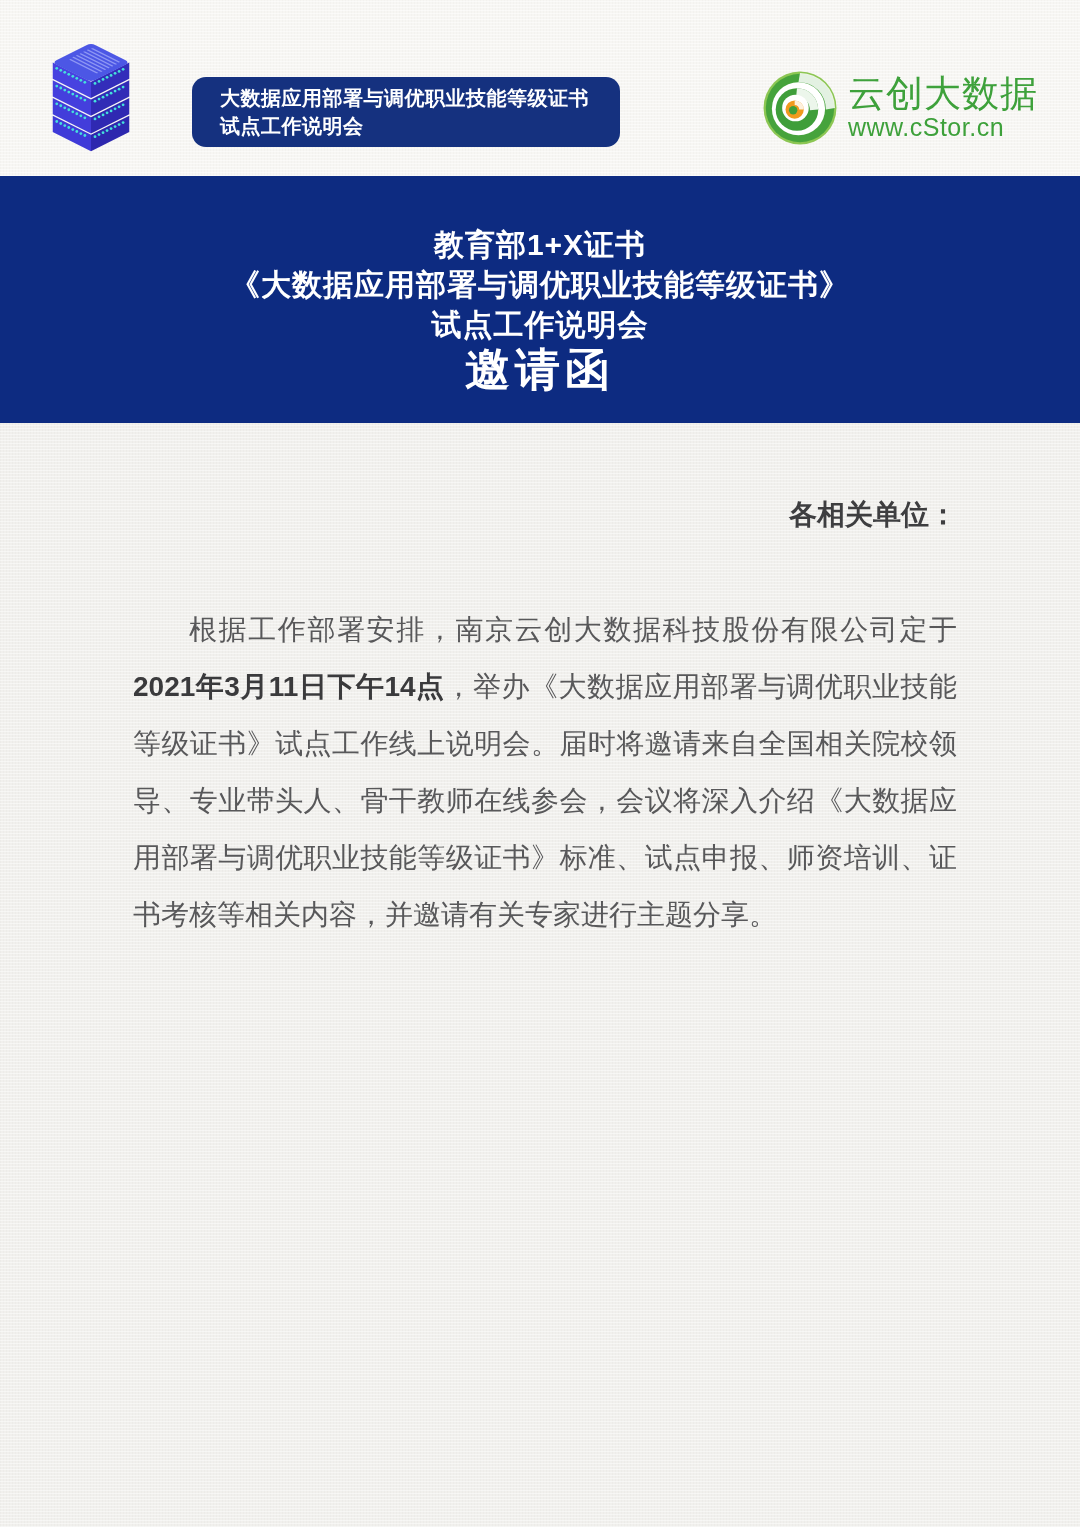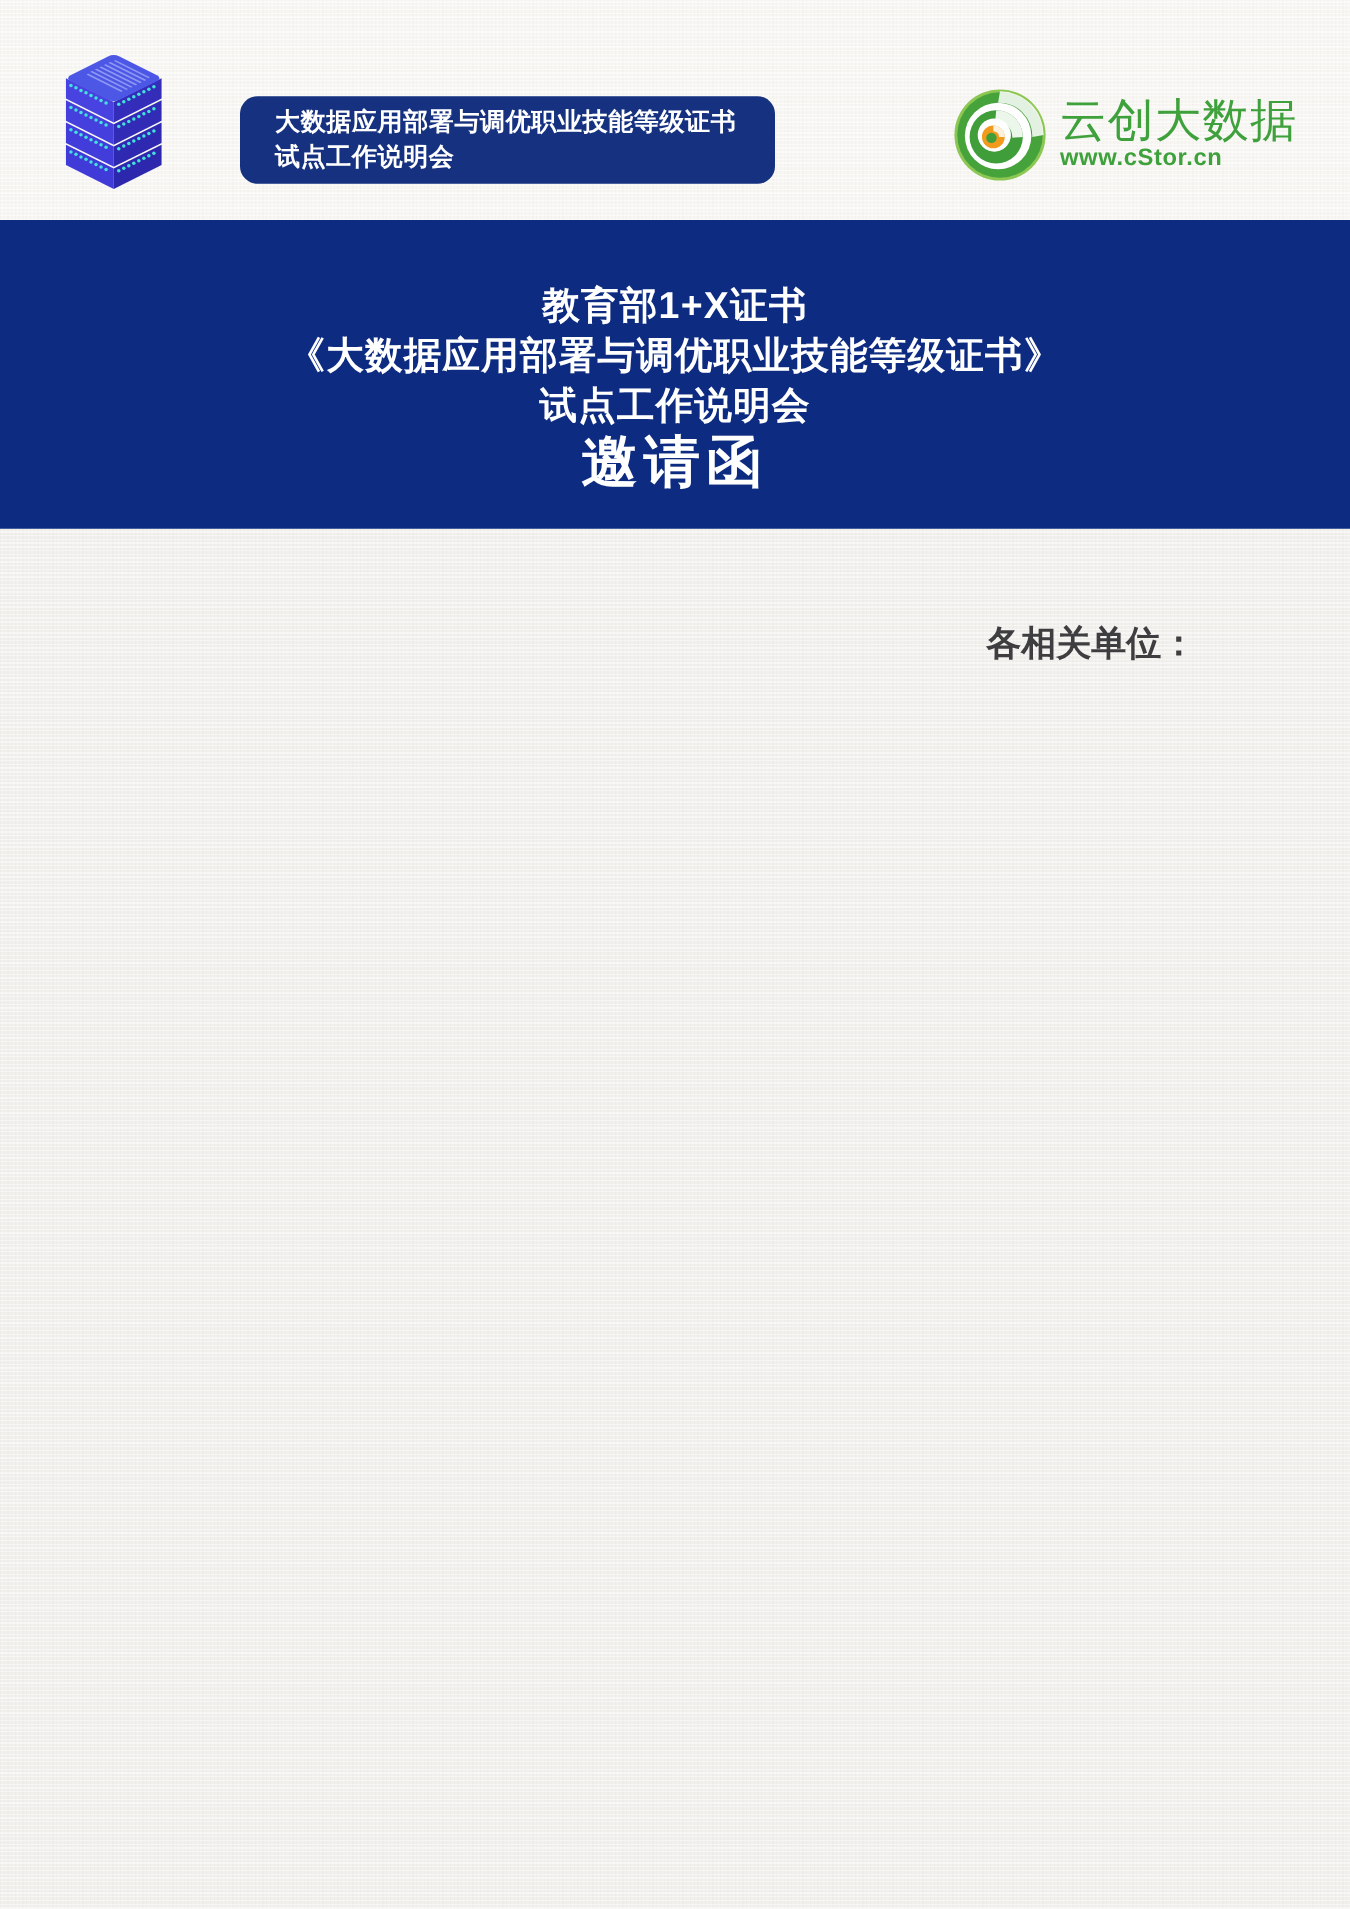--- a/index.html
+++ b/index.html
@@ -29,21 +29,21 @@
     display:flex; flex-direction:column; justify-content:center;
     padding-left:28px;
     margin-left:34px;
   }
   .title-badge .bl { color:#ffffff; font-weight:bold; font-size:20px; line-height:28px; letter-spacing:.5px; }
 
   .logo { position:absolute; right:42px; top:70px; display:flex; align-items:center; }
   .logo-swirl { margin-right:10px; flex:0 0 auto; }
   .logo-text { display:flex; flex-direction:column; }
   .logo-name { color:#3ea13b; font-size:37px; font-weight:normal; line-height:1.05; letter-spacing:1px; }
-  .logo-url  { color:#3ea13b; font-size:19px; font-weight:bold; line-height:1.1; letter-spacing:.5px; }
+  .logo-url  { color:#3ea13b; font-size:25px; font-weight:normal; line-height:1.1; letter-spacing:.5px; }
 
   
   .banner {
     height:247px; background:#0d2b81; color:#ffffff;
     display:flex; flex-direction:column; justify-content:center; align-items:center;
     text-align:center; padding-top:20px;
   }
   .banner .line { font-size:30px; font-weight:bold; line-height:40px; letter-spacing:1px; }
   .banner .big-title { font-size:45px; font-weight:bold; line-height:50px; letter-spacing:5px; }
 
@@ -205,15 +205,16 @@
     <div class="line">教育部1+X证书</div>
     <div class="line">《大数据应用部署与调优职业技能等级证书》</div>
     <div class="line">试点工作说明会</div>
     <div class="big-title">邀请函</div>
   </div>
 
   <div class="content">
     <div class="salutation">各相关单位：</div>
 
 
+    <p class="para para-2"><span>根据工作部署安排，南京云创大数据科技股份有限公司定于</span><strong>2021年3月11日下午14点</strong><span>，举办《大数据应用部署与调优职业技能等级证书》试点工作线上说明会。届时将邀请来自全国相关院校领导、专业带头人、骨干教师在线参会，会议将深入介绍《大数据应用部署与调优职业技能等级证书》标准、试点申报、师资培训、证书考核等相关内容，并邀请有关专家进行主题分享。</span></p>
   </div>
 
 </div>
 
 </body></html>

